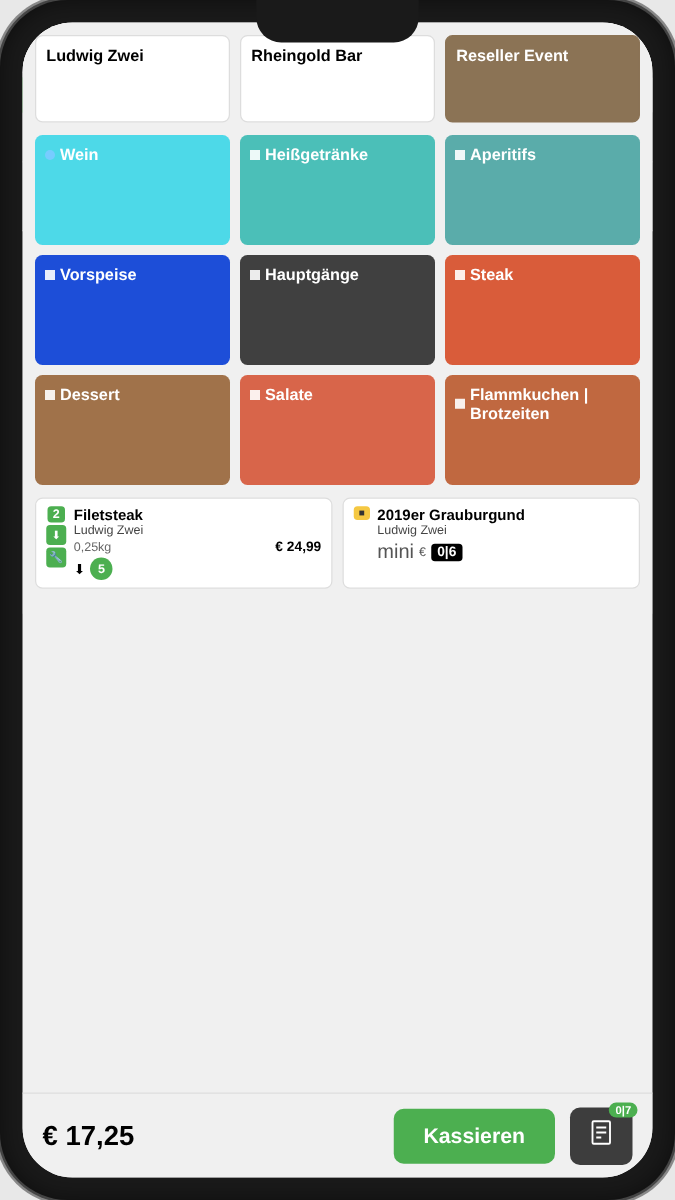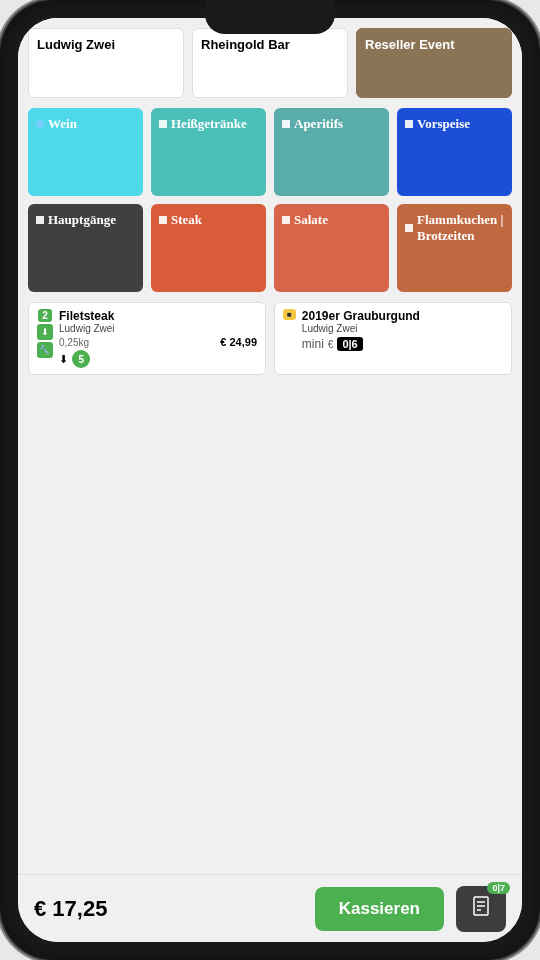--- a/index.html
+++ b/index.html
@@ -144,24 +144,23 @@
     }
     .person-card-brown {
       background: #8b7355;
       color: #fff;
       border-color: #8b7355;
     }
 
     
     .category-grid {
       display: grid;
-      grid-template-columns: repeat(4, 1fr);
+      grid-template-columns: repeat(3, 1fr);
       gap: 8px;
       margin-bottom: 10px;
-      font-family: Liberation Serif, serif;
     }
     .category-tile {
       height: 88px;
       border-radius: 6px;
       position: relative;
       cursor: pointer;
       display: flex;
       align-items: flex-start;
       padding: 8px;
     }
@@ -258,21 +257,21 @@
       border-radius: 50%;
       width: 18px;
       height: 18px;
       display: flex;
       align-items: center;
       justify-content: center;
       font-size: 10px;
       font-weight: 700;
     }
     .order-item-mini {
-      font-size: 12px;
+      font-size: 16px;
       color: #555;
     }
     .qty-box {
       background: #000000;
       color: #fff;
       padding: 1px 5px;
       border-radius: 3px;
       font-size: 11px;
       font-weight: 700;
     }
@@ -473,20 +472,26 @@
               <span>Hauptgänge</span>
             </div>
           </div>
           <div class="category-tile tile-orange3">
             <div class="tile-label">
               <span class="tile-square"></span>
               <span>Steak</span>
             </div>
           </div>
 
+          <div class="category-tile tile-brown">
+            <div class="tile-label">
+              <span class="tile-square"></span>
+              <span>Dessert</span>
+            </div>
+          </div>
           <div class="category-tile tile-salmon">
             <div class="tile-label">
               <span class="tile-square"></span>
               <span>Salate</span>
             </div>
           </div>
           <div class="category-tile tile-rust">
             <div class="tile-label">
               <span class="tile-square"></span>
               <span>Flammkuchen | Brotzeiten</span>

